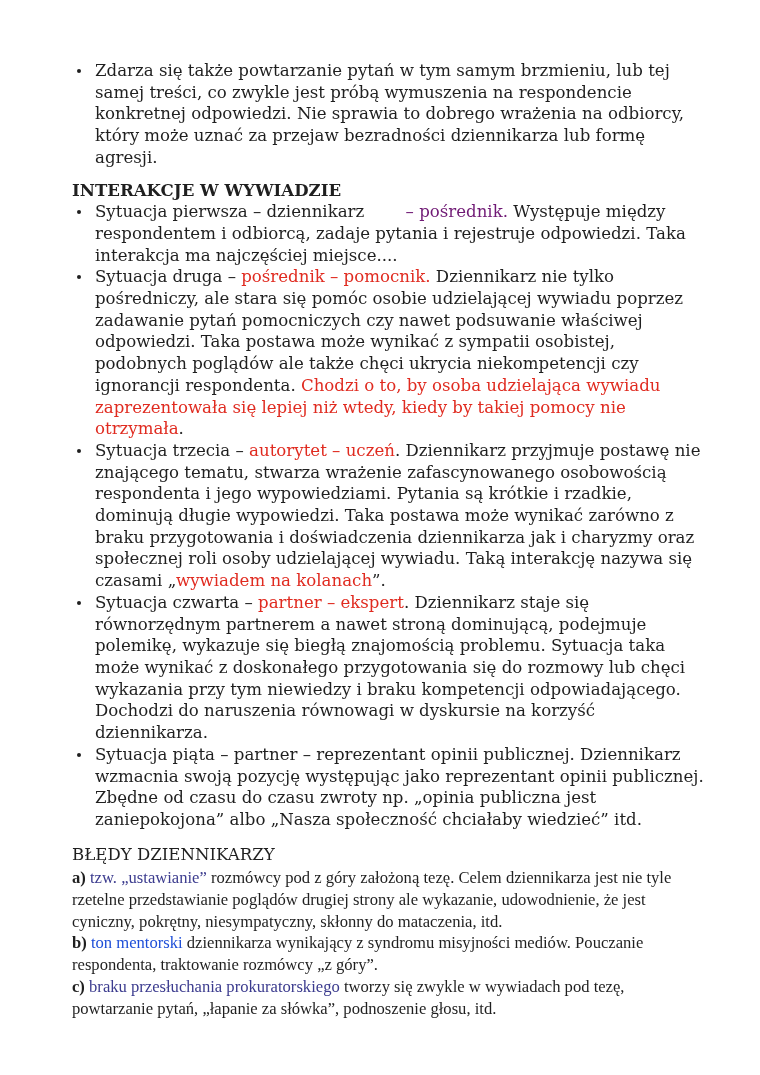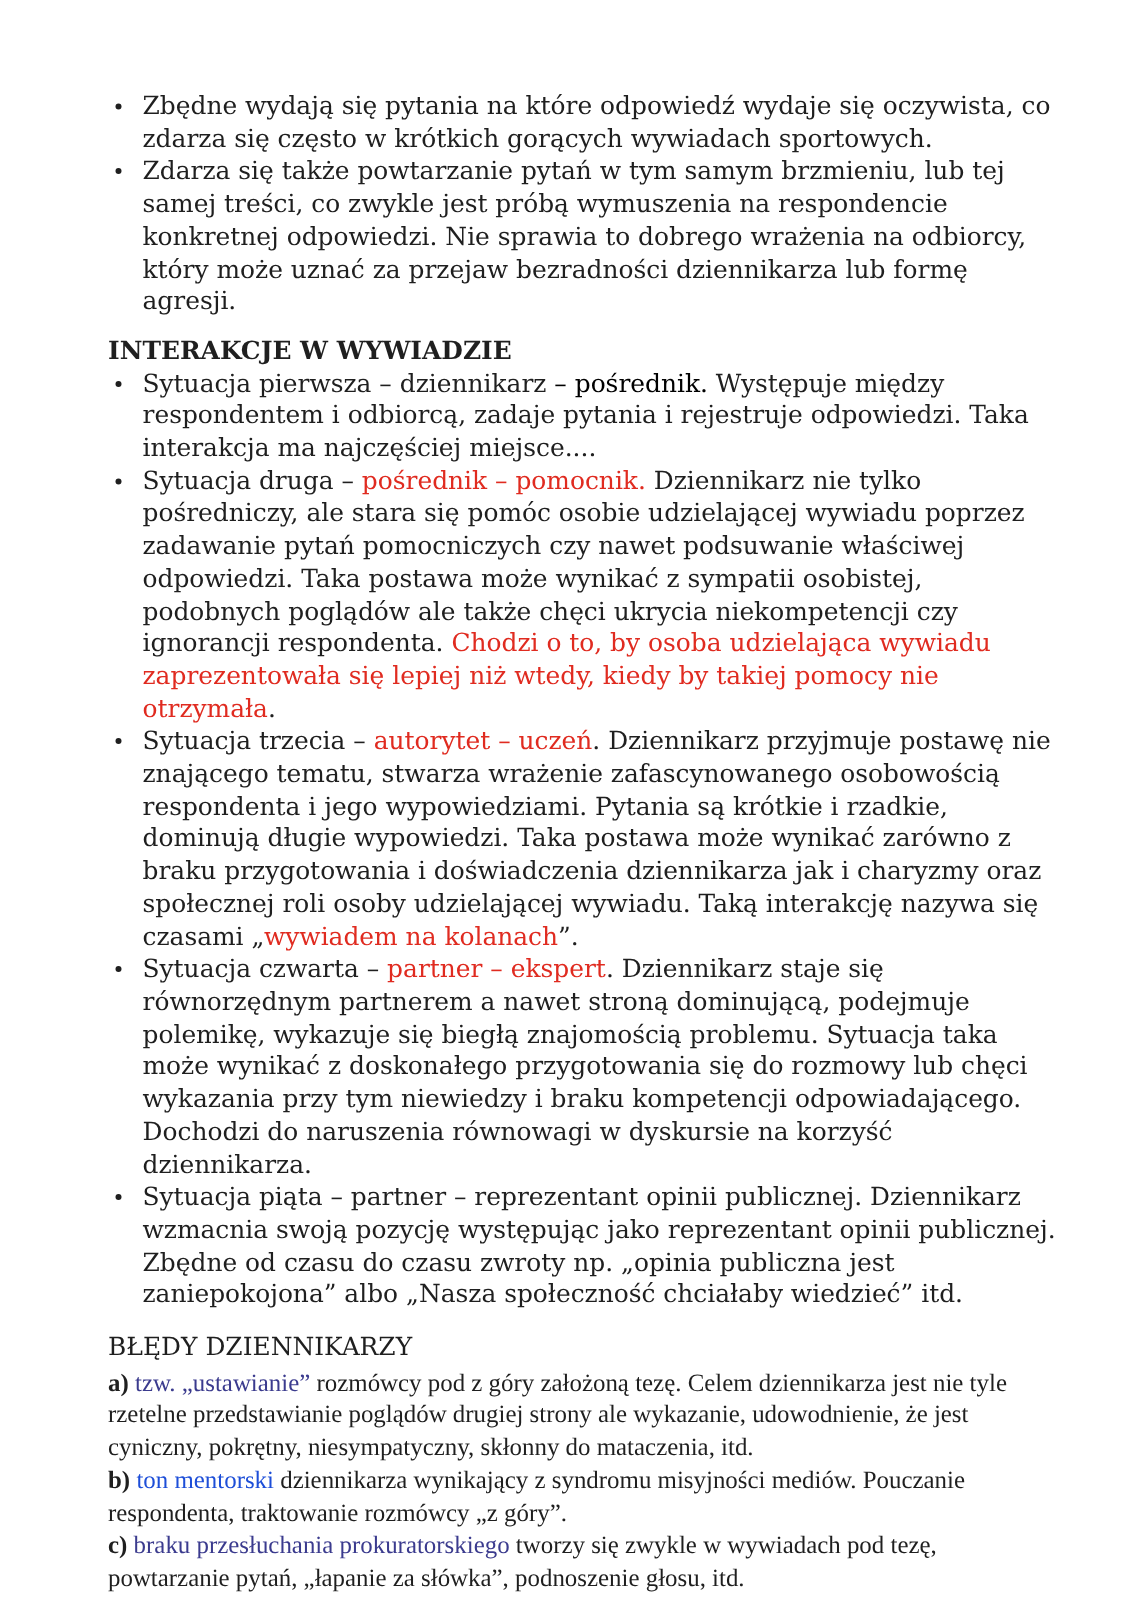--- a/index.html
+++ b/index.html
@@ -30,26 +30,25 @@
   }
   p.para { margin: 0; font-family: Liberation Serif, serif; }
   .seg-bold { font-weight: bold; }
 </style>
 </head>
 <body>
 
 <div class="page" data-name="document-page">
   <div id="doc" class="doc" data-name="document-content">
       <ul class="blist" data-name="intro-bullet-list">
-        <li data-name="list-item"><span data-name="text-segment">Zbędne wydają się pytania na które odpowiedź wydaje się oczywista, co zdarza się często w krótkich gorących wywiadach sportowych.</span></li>
         <li data-name="list-item"><span data-name="text-segment">Zdarza się także powtarzanie pytań w tym samym brzmieniu, lub tej samej treści, co zwykle jest próbą wymuszenia na respondencie konkretnej odpowiedzi. Nie sprawia to dobrego wrażenia na odbiorcy, który może uznać za przejaw bezradności dziennikarza lub formę agresji.</span></li>
       </ul>
       <div class="heading" data-name="heading-interakcje">INTERAKCJE W WYWIADZIE</div>
       <ul class="blist" data-name="interakcje-bullet-list">
-        <li data-name="list-item"><span data-name="text-segment">Sytuacja pierwsza – dziennikarz </span><span data-name="text-segment" style="color: #000000;">– pośrednik.</span><span data-name="text-segment"> Występuje między respondentem i odbiorcą, zadaje pytania i rejestruje odpowiedzi. Taka interakcja ma najczęściej miejsce....</span></li>
+        <li data-name="list-item"><span data-name="text-segment">Sytuacja pierwsza – dziennikarz </span><span data-name="text-segment" style="color: #701a75; margin-left: 36px;">– pośrednik.</span><span data-name="text-segment"> Występuje między respondentem i odbiorcą, zadaje pytania i rejestruje odpowiedzi. Taka interakcja ma najczęściej miejsce....</span></li>
         <li data-name="list-item"><span data-name="text-segment">Sytuacja druga – </span><span data-name="text-segment" style="color: rgb(224, 43, 32);">pośrednik – pomocnik.</span><span data-name="text-segment"> Dziennikarz nie tylko pośredniczy, ale stara się pomóc osobie udzielającej wywiadu poprzez zadawanie pytań pomocniczych czy nawet podsuwanie właściwej odpowiedzi. Taka postawa może wynikać z sympatii osobistej, podobnych poglądów ale także chęci ukrycia niekompetencji czy ignorancji respondenta. </span><span data-name="text-segment" style="color: rgb(224, 43, 32);">Chodzi o to, by osoba udzielająca wywiadu zaprezentowała się lepiej niż wtedy, kiedy by takiej pomocy nie otrzymała</span><span data-name="text-segment">.</span></li>
         <li data-name="list-item"><span data-name="text-segment">Sytuacja trzecia – </span><span data-name="text-segment" style="color: rgb(224, 43, 32);">autorytet – uczeń</span><span data-name="text-segment">. Dziennikarz przyjmuje postawę nie znającego tematu, stwarza wrażenie zafascynowanego osobowością respondenta i jego wypowiedziami. Pytania są krótkie i rzadkie, dominują długie wypowiedzi. Taka postawa może wynikać zarówno z braku przygotowania i doświadczenia dziennikarza jak i charyzmy oraz społecznej roli osoby udzielającej wywiadu. Taką interakcję nazywa się czasami „</span><span data-name="text-segment" style="color: rgb(224, 43, 32);">wywiadem na kolanach</span><span data-name="text-segment">”.</span></li>
         <li data-name="list-item"><span data-name="text-segment">Sytuacja czwarta – </span><span data-name="text-segment" style="color: rgb(224, 43, 32);">partner – ekspert</span><span data-name="text-segment">. Dziennikarz staje się równorzędnym partnerem a nawet stroną dominującą, podejmuje polemikę, wykazuje się biegłą znajomością problemu. Sytuacja taka może wynikać z doskonałego przygotowania się do rozmowy lub chęci wykazania przy tym niewiedzy i braku kompetencji odpowiadającego. Dochodzi do naruszenia równowagi w dyskursie na korzyść dziennikarza.</span></li>
         <li data-name="list-item"><span data-name="text-segment">Sytuacja piąta – partner – reprezentant opinii publicznej. Dziennikarz wzmacnia swoją pozycję występując jako reprezentant opinii publicznej. Zbędne od czasu do czasu zwroty np. „opinia publiczna jest zaniepokojona” albo „Nasza społeczność chciałaby wiedzieć” itd.</span></li>
       </ul>
       <div class="heading" data-name="heading-bledy">BŁĘDY DZIENNIKARZY</div>
       <div data-name="bledy-paragraphs">
         <p class="para" data-name="paragraph"><span data-name="text-segment" class="seg-bold">a)</span><span data-name="text-segment"> </span><span data-name="text-segment" style="color: rgb(59, 59, 142);">tzw. „ustawianie”</span><span data-name="text-segment"> rozmówcy pod z góry założoną tezę. Celem dziennikarza jest nie tyle rzetelne przedstawianie poglądów drugiej strony ale wykazanie, udowodnienie, że jest cyniczny, pokrętny, niesympatyczny, skłonny do mataczenia, itd.</span></p>
         <p class="para" data-name="paragraph"><span data-name="text-segment" class="seg-bold">b)</span><span data-name="text-segment"> </span><span data-name="text-segment" style="color: #1d4ed8;">ton mentorski</span><span data-name="text-segment"> dziennikarza wynikający z syndromu misyjności mediów. Pouczanie respondenta, traktowanie rozmówcy „z góry”.</span></p>
         <p class="para" data-name="paragraph"><span data-name="text-segment" class="seg-bold">c)</span><span data-name="text-segment"> </span><span data-name="text-segment" style="color: rgb(59, 59, 142);">braku przesłuchania prokuratorskiego</span><span data-name="text-segment"> tworzy się zwykle w wywiadach pod tezę, powtarzanie pytań, „łapanie za słówka”, podnoszenie głosu, itd.</span></p>

